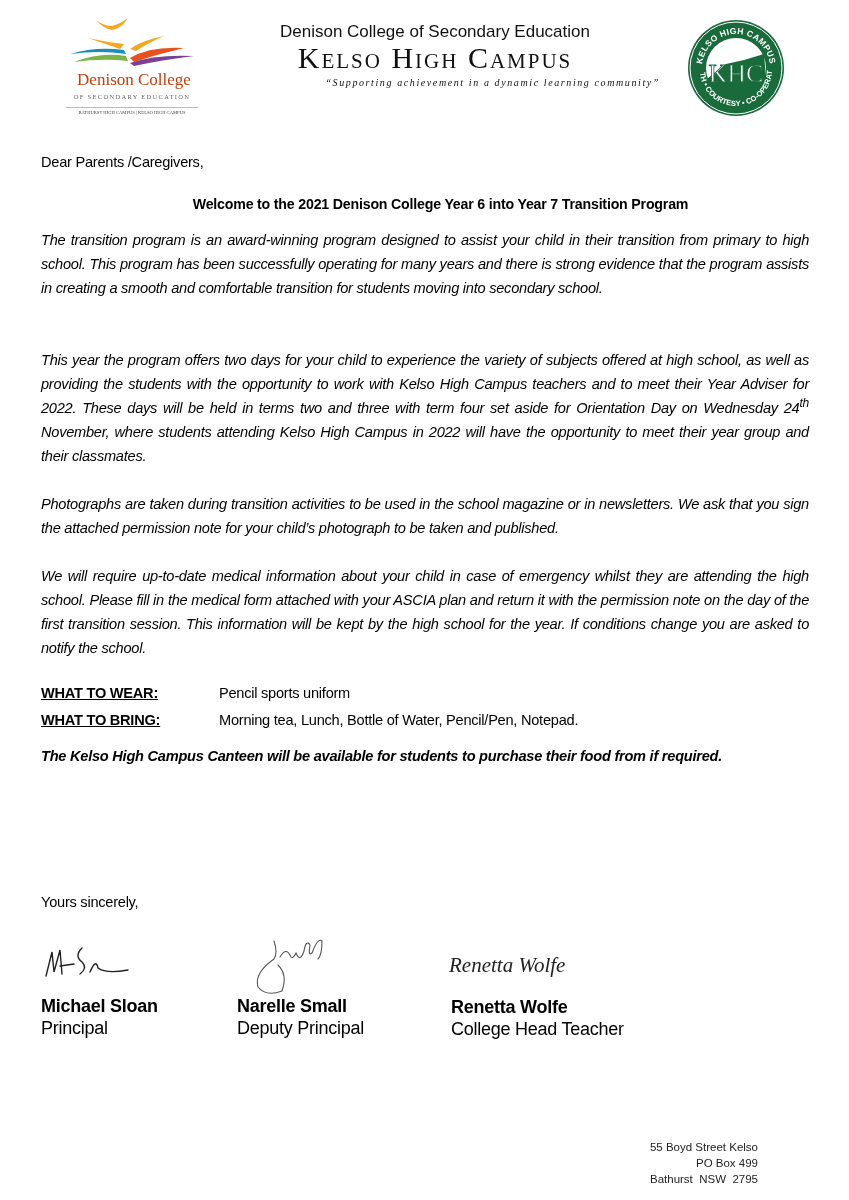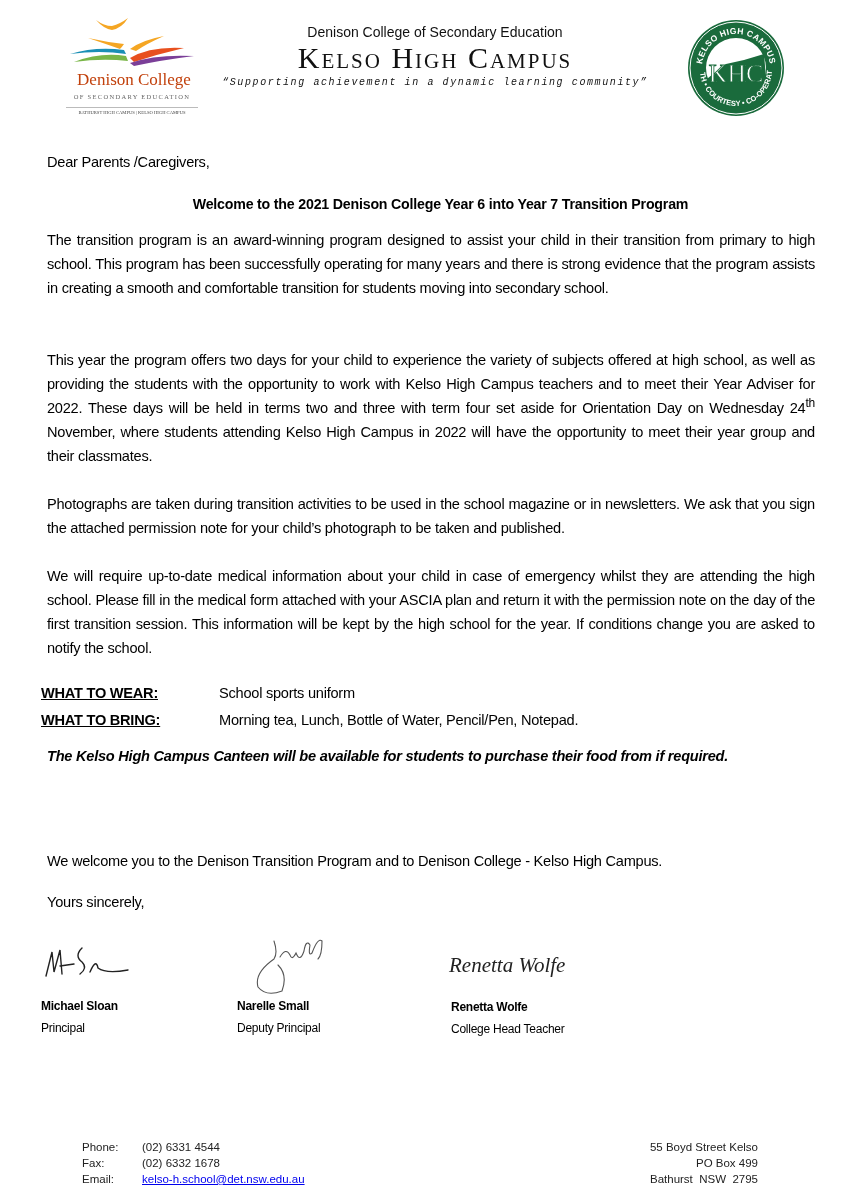--- a/index.html
+++ b/index.html
@@ -7,29 +7,29 @@
     .page { position: relative; width: 849px; height: 1200px; font-family: "Liberation Sans", sans-serif; }
 
     
     .logo-left { position: absolute; left: 66px; top: 14px; width: 132px; height: 102px; }
     .logo-left svg { position: absolute; left: 0; top: 0; }
     .dc-name { position: absolute; left: 4px; top: 56px; width: 128px; text-align: center; font-family: "Liberation Serif", serif; font-size: 17px; color: #c2410c; white-space: nowrap; }
     .dc-sub { position: absolute; left: 0; top: 79px; width: 132px; text-align: center; font-family: "Liberation Serif", serif; font-size: 6.5px; letter-spacing: 1.3px; color: #666; white-space: nowrap; }
     .dc-campuses { position: absolute; left: 0; top: 93px; width: 132px; text-align: center; font-family: "Liberation Serif", serif; font-size: 4.6px; color: #444; white-space: nowrap; border-top: 1px solid #bbb; padding-top: 2px; }
 
     .hdr-center { position: absolute; left: 210px; top: 24px; width: 450px; text-align: center; }
-    .hdr-college { font-size: 14px; color: #111; line-height: 16px; }
+    .hdr-college { font-size: 17px; color: #111; line-height: 16px; }
     .hdr-campus { font-family: "Liberation Serif", serif; font-size: 30px; letter-spacing: 2px; line-height: 34px; margin-top: 1px; font-variant: small-caps; color: #111; }
-    .hdr-motto { font-family: Liberation Mono, monospace; font-style: italic; font-size: 10px; letter-spacing: 1.6px; line-height: 14px; color: #111; margin-top: 1px; }
+    .hdr-motto { font-family: Liberation Serif, serif; font-style: italic; font-size: 10px; letter-spacing: 1.6px; line-height: 14px; color: #111; margin-top: 1px; text-align: right; }
 
     .logo-right { position: absolute; left: 686px; top: 18px; width: 100px; height: 100px; }
 
     
-    .text { position: absolute; left: 47px; width: 768px; font-family: "Liberation Sans", sans-serif; font-size: 14.6px; line-height: 24px; letter-spacing: -0.25px; }
-    .justify { text-align: justify; text-align-last: left; }
+    .text { position: absolute; left: 41px; width: 768px; font-family: "Liberation Sans", sans-serif; font-size: 14.6px; line-height: 24px; letter-spacing: -0.25px; }
+    .justify { text-align: justify; text-align-last: left; font-style: italic; }
     .greeting { top: 150px; }
     .title { top: 192px; left: 0; width: 849px; text-align: center; font-weight: bold; font-size: 14.2px; letter-spacing: -0.2px; margin-left: 16px; }
     .p1 { top: 228px; }
     .p2 { top: 348px; }
     .p3 { top: 492px; }
     .p4 { top: 564px; }
     sup { font-size: 12px; line-height: 0; vertical-align: super; }
 
     .wear-row { position: absolute; left: 41px; font-size: 14.6px; line-height: 20px; letter-spacing: -0.25px; }
     .wear-row .lbl { display: inline-block; width: 178px; font-weight: bold; text-decoration: underline; }
@@ -40,21 +40,21 @@
     .p5 { top: 785px; }
     .p6 { top: 849px; }
     .p7 { top: 890px; }
     a.link { color: #0000ee; text-decoration: underline; }
 
     
     .sig { position: absolute; }
     .sig-ms { left: 40px; top: 938px; }
     .sig-ns { left: 248px; top: 935px; }
     .sig-rw { left: 447px; top: 948px; }
-    .signer { position: absolute; font-size: 12px; line-height: 22px; letter-spacing: -0.25px; }
+    .signer { position: absolute; font-size: 18px; line-height: 22px; letter-spacing: -0.25px; }
     .signer .name { font-weight: bold; }
     .signer1 { left: 41px; top: 995px; }
     .signer2 { left: 237px; top: 995px; }
     .signer3 { left: 451px; top: 996px; }
 
     
     .footer-left { position: absolute; left: 82px; top: 1139px; font-size: 11.5px; line-height: 16px; color: #222; }
     .footer-left .flabel { display: inline-block; width: 60px; }
     .footer-right { position: absolute; right: 91px; top: 1139px; font-size: 11.5px; line-height: 16px; text-align: right; color: #222; }
   </style>
@@ -109,30 +109,29 @@
 
   <div class="text justify p1">The transition program is an award-winning program designed to assist your child in their transition from primary to high school. This program has been successfully operating for many years and there is strong evidence that the program assists in creating a smooth and comfortable transition for students moving into secondary school.</div>
 
   <div class="text justify p2"><span>This year the program offers two days for your child to experience the variety of subjects offered at high school, as well as providing the students with the opportunity to work with Kelso High Campus teachers and to meet their Year Adviser for 2022. These days will be held in terms two and three with term four set aside for Orientation Day on Wednesday 24</span><sup>th</sup><span> November, where students attending Kelso High Campus in 2022 will have the opportunity to meet their year group and their classmates.</span></div>
 
   <div class="text justify p3">Photographs are taken during transition activities to be used in the school magazine or in newsletters. We ask that you sign the attached permission note for your child’s photograph to be taken and published.</div>
 
   <div class="text justify p4">We will require up-to-date medical information about your child in case of emergency whilst they are attending the high school. Please fill in the medical form attached with your ASCIA plan and return it with the permission note on the day of the first transition session. This information will be kept by the high school for the year. If conditions change you are asked to notify the school.</div>
 
   <div class="wear-row wear1">
-    <span class="lbl">WHAT TO WEAR:</span><span>School sports uniform</span>
+    <span class="lbl">WHAT TO WEAR:</span><span>Pencil sports uniform</span>
   </div>
   <div class="wear-row wear2">
     <span class="lbl">WHAT TO BRING:</span><span>Morning tea, Lunch, Bottle of Water, Pencil/Pen, Notepad.</span>
   </div>
 
   <div class="text canteen">The Kelso High Campus Canteen will be available for students to purchase their food from if required.</div>
 
 
-  <div class="text p6">We welcome you to the Denison Transition Program and to Denison College - Kelso High Campus.</div>
   <div class="text p7">Yours sincerely,</div>
 
   <svg class="sig sig-ms" width="100" height="50" viewBox="0 0 100 50">
     <path d="M6 38 L12 14 L14 34 L20 12 L22 36 M20 28 L34 26 M42 10 Q34 18 42 24 Q48 30 40 36 M50 34 Q56 20 58 30 Q66 36 88 32" fill="none" stroke="#222" stroke-width="1.4" stroke-linecap="round"></path>
   </svg>
 
   <svg class="sig sig-ns" width="90" height="66" viewBox="0 0 90 66">
     <path d="M26 6 Q30 18 26 24 Q6 38 10 52 Q18 62 34 56 Q40 40 30 30 M32 22 Q38 12 42 20 Q44 26 48 18 Q52 28 56 16 Q58 4 62 10 Q60 22 64 18 Q70 2 74 6 Q74 20 70 24" fill="none" stroke="#555" stroke-width="1.1" stroke-linecap="round"></path>
   </svg>
 
@@ -146,25 +145,20 @@
   </div>
   <div class="signer signer2">
     <div class="name">Narelle Small</div>
     <div>Deputy Principal</div>
   </div>
   <div class="signer signer3">
     <div class="name">Renetta Wolfe</div>
     <div>College Head Teacher</div>
   </div>
 
-  <div class="footer-left">
-    <div><span class="flabel">Phone:</span><span>(02) 6331 4544</span></div>
-    <div><span class="flabel">Fax:</span><span>(02) 6332 1678</span></div>
-    <div><span class="flabel">Email:</span><a class="link" href="#">kelso-h.school@det.nsw.edu.au</a></div>
-  </div>
 
   <div class="footer-right">
     <div>55 Boyd Street Kelso</div>
     <div>PO Box 499</div>
     <div style="white-space: pre;">Bathurst  NSW  2795</div>
   </div>
 
 </div>
 
 </body></html>

